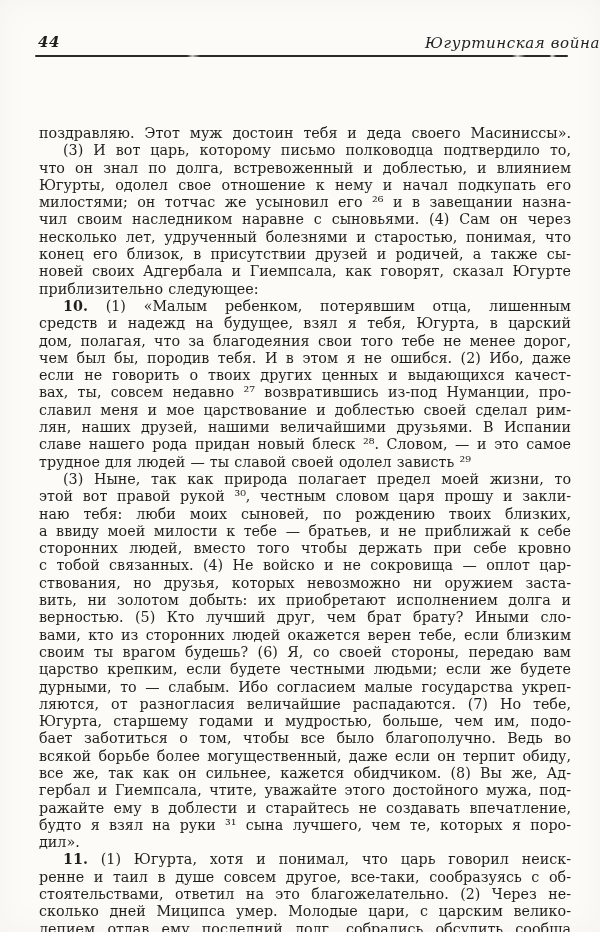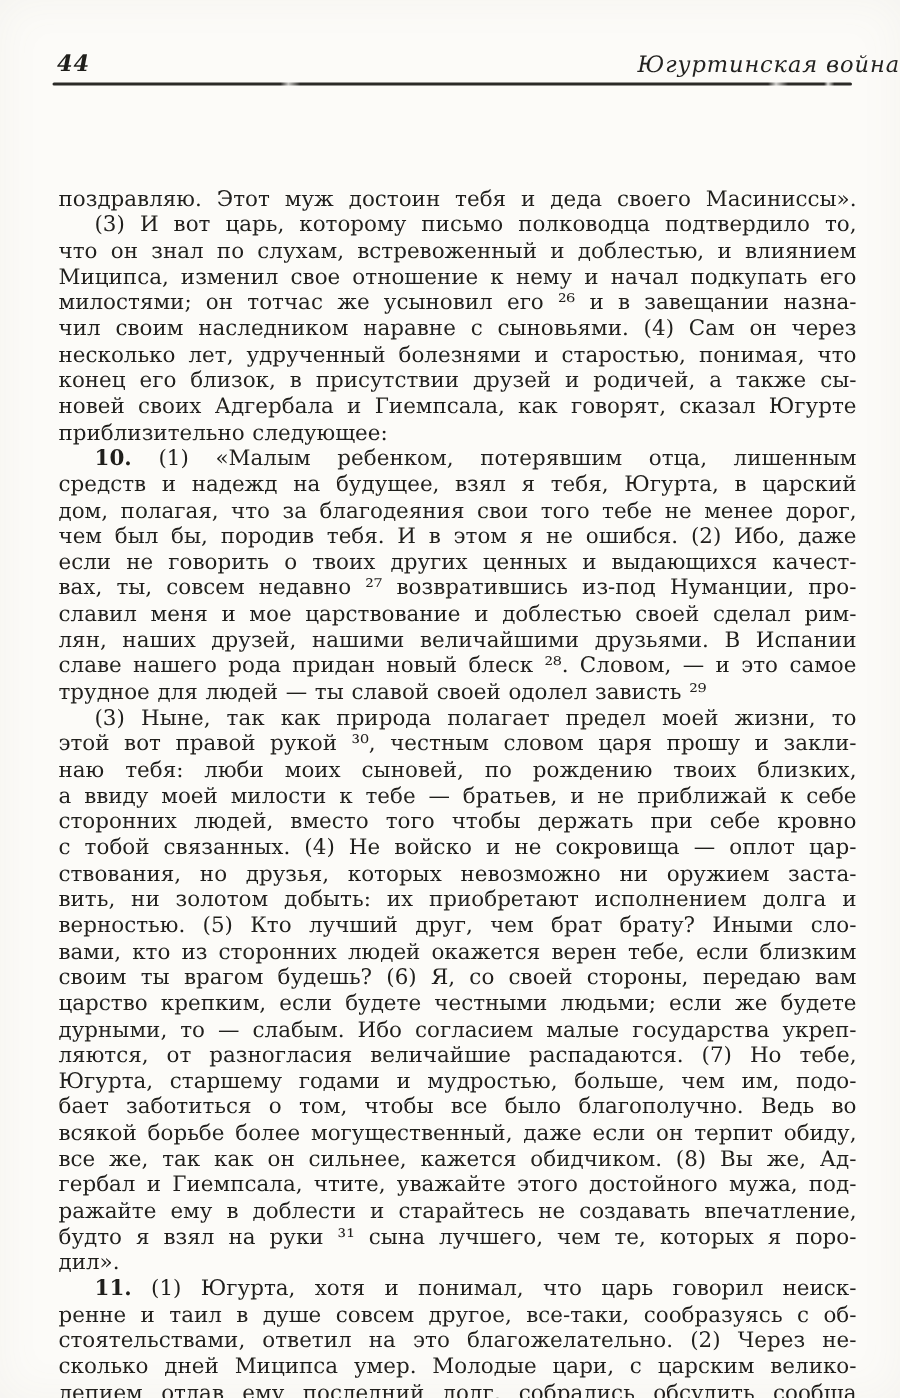--- a/index.html
+++ b/index.html
@@ -73,22 +73,22 @@
 </head>
 <body>
 
 <div class="page">
   <div class="header-pagenum">44</div>
   <div class="header-title">Югуртинская война</div>
   <div class="header-rule"></div>
   <div class="body-text">
       <div class="line">поздравляю. Этот муж достоин тебя и деда своего Масиниссы».</div>
       <div class="line ind">(3) И вот царь, которому письмо полководца подтвердило то,</div>
-      <div class="line">что он знал по слухам, встревоженный и доблестью, и влиянием</div>
-      <div class="line">Миципса, изменил свое отношение к нему и начал подкупать его</div>
+      <div class="line">что он знал по долга, встревоженный и доблестью, и влиянием</div>
+      <div class="line">Югурты, одолел свое отношение к нему и начал подкупать его</div>
       <div class="line">милостями; он тотчас же усыновил его ²⁶ и в завещании назна-</div>
       <div class="line">чил своим наследником наравне с сыновьями. (4) Сам он через</div>
       <div class="line">несколько лет, удрученный болезнями и старостью, понимая, что</div>
       <div class="line">конец его близок, в присутствии друзей и родичей, а также сы-</div>
       <div class="line">новей своих Адгербала и Гиемпсала, как говорят, сказал Югурте</div>
       <div class="line end">приблизительно следующее:</div>
       <div class="line ind"><b>10.</b> (1) «Малым ребенком, потерявшим отца, лишенным</div>
       <div class="line">средств и надежд на будущее, взял я тебя, Югурта, в царский</div>
       <div class="line">дом, полагая, что за благодеяния свои того тебе не менее дорог,</div>
       <div class="line">чем был бы, породив тебя. И в этом я не ошибся. (2) Ибо, даже</div>

